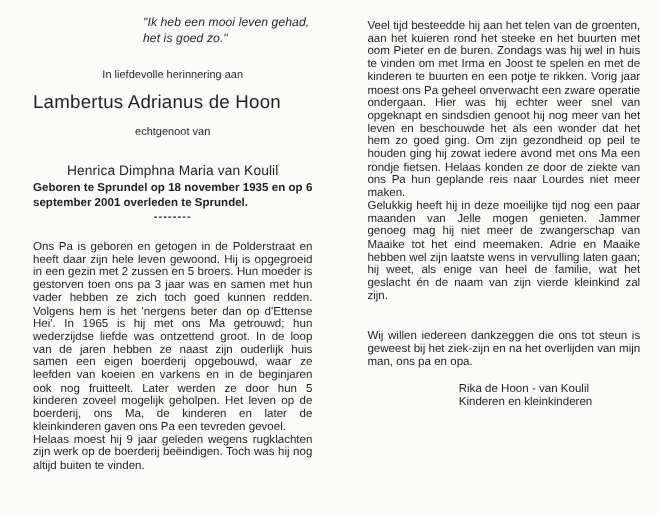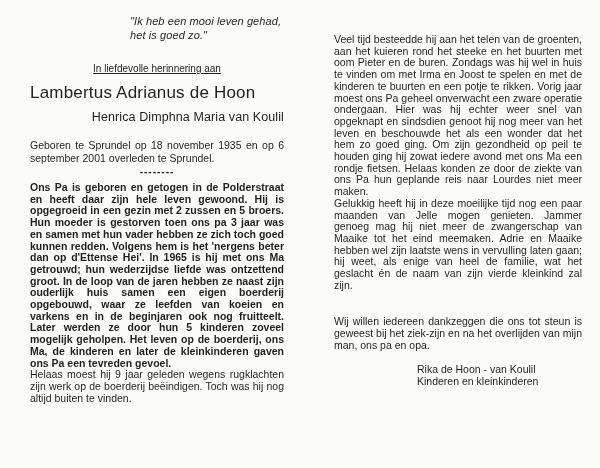--- a/index.html
+++ b/index.html
@@ -29,86 +29,86 @@
     font-size:11px;
     line-height:14px;
     font-weight:500;
     letter-spacing:.1px;
   }
   .memoriam{
     margin-top:21px;
     text-align:center;
     font-size:10px;
     line-height:12px;
-    text-decoration:underline;
   }
   .deceased-name{
     margin-top:7px;
     text-align:left;
     font-size:17px;
     line-height:21px;
     font-weight:400;
     letter-spacing:.2px;
     white-space:nowrap;
   }
   .spouse-of{
     margin-top:12px;
     text-align:center;
     font-size:10px;
     line-height:12px;
   }
   .spouse-name{
-    margin-top:7px;
-    text-align:right;
+    margin-top:21px;
+    text-align:center;
     font-size:12.5px;
     line-height:15px;
     letter-spacing:.1px;
     white-space:nowrap;
   }
   .intro{
     font-size:10.5px;
     line-height:13px;
     text-align:justify;
   }
-  .intro.first{margin-top:14px;}
+  .intro.first{margin-top:2px;font-weight:bold;}
   .separator{
     margin-top:2px;
     text-align:center;
     font-size:10px;
     line-height:10px;
     letter-spacing:1px;
     font-weight:700;
   }
   .body{
     font-size:10.5px;
     line-height:11.7px;
     text-align:justify;
   }
-  .col-left .body.first{margin-top:5px;font-weight:bold;}
-  .col-right .body.first{margin-top:22px;}
+  .col-left .body.first{margin-top:16px;}
+  .col-right .body.first{margin-top:6px;}
   .thanks{margin-top:25px;}
   .signature{
     margin-top:11px;
     margin-left:83px;
     font-size:10.5px;
     line-height:12px;
   }
 </style>
 </head>
 <body>
 
 <div class="page">
 
   <div class="col col-left">
     <div class="quote">
       <div>"Ik heb een mooi leven gehad,</div>
       <div>het is goed zo."</div>
     </div>
     <div class="memoriam">In liefdevolle herinnering aan</div>
     <div class="deceased-name">Lambertus Adrianus de Hoon</div>
+    <div class="spouse-of">echtgenoot van</div>
     <div class="spouse-name">Henrica Dimphna Maria van Koulil</div>
     <p class="intro first">Geboren te Sprundel op 18 november 1935 en op 6 september 2001 overleden te Sprundel.</p>
     <div class="separator">--------</div>
     <p class="body first">Ons Pa is geboren en getogen in de Polderstraat en heeft daar zijn hele leven gewoond. Hij is opgegroeid in een gezin met 2 zussen en 5 broers. Hun moeder is gestorven toen ons pa 3 jaar was en samen met hun vader hebben ze zich toch goed kunnen redden. Volgens hem is het 'nergens beter dan op d'Ettense Hei'. In 1965 is hij met ons Ma getrouwd; hun wederzijdse liefde was ontzettend groot. In de loop van de jaren hebben ze naast zijn ouderlijk huis samen een eigen boerderij opgebouwd, waar ze leefden van koeien en varkens en in de beginjaren ook nog fruitteelt. Later werden ze door hun 5 kinderen zoveel mogelijk geholpen. Het leven op de boerderij, ons Ma, de kinderen en later de kleinkinderen gaven ons Pa een tevreden gevoel.</p>
     <p class="body">Helaas moest hij 9 jaar geleden wegens rugklachten zijn werk op de boerderij beëindigen. Toch was hij nog altijd buiten te vinden.</p>
   </div>
 
   <div class="col col-right">
     <p class="body first">Veel tijd besteedde hij aan het telen van de groenten, aan het kuieren rond het steeke en het buurten met oom Pieter en de buren. Zondags was hij wel in huis te vinden om met Irma en Joost te spelen en met de kinderen te buurten en een potje te rikken. Vorig jaar moest ons Pa geheel onverwacht een zware operatie ondergaan. Hier was hij echter weer snel van opgeknapt en sindsdien genoot hij nog meer van het leven en beschouwde het als een wonder dat het hem zo goed ging. Om zijn gezondheid op peil te houden ging hij zowat iedere avond met ons Ma een rondje fietsen. Helaas konden ze door de ziekte van ons Pa hun geplande reis naar Lourdes niet meer maken.</p>
     <p class="body">Gelukkig heeft hij in deze moeilijke tijd nog een paar maanden van Jelle mogen genieten. Jammer genoeg mag hij niet meer de zwangerschap van Maaike tot het eind meemaken. Adrie en Maaike hebben wel zijn laatste wens in vervulling laten gaan; hij weet, als enige van heel de familie, wat het geslacht én de naam van zijn vierde kleinkind zal zijn.</p>

